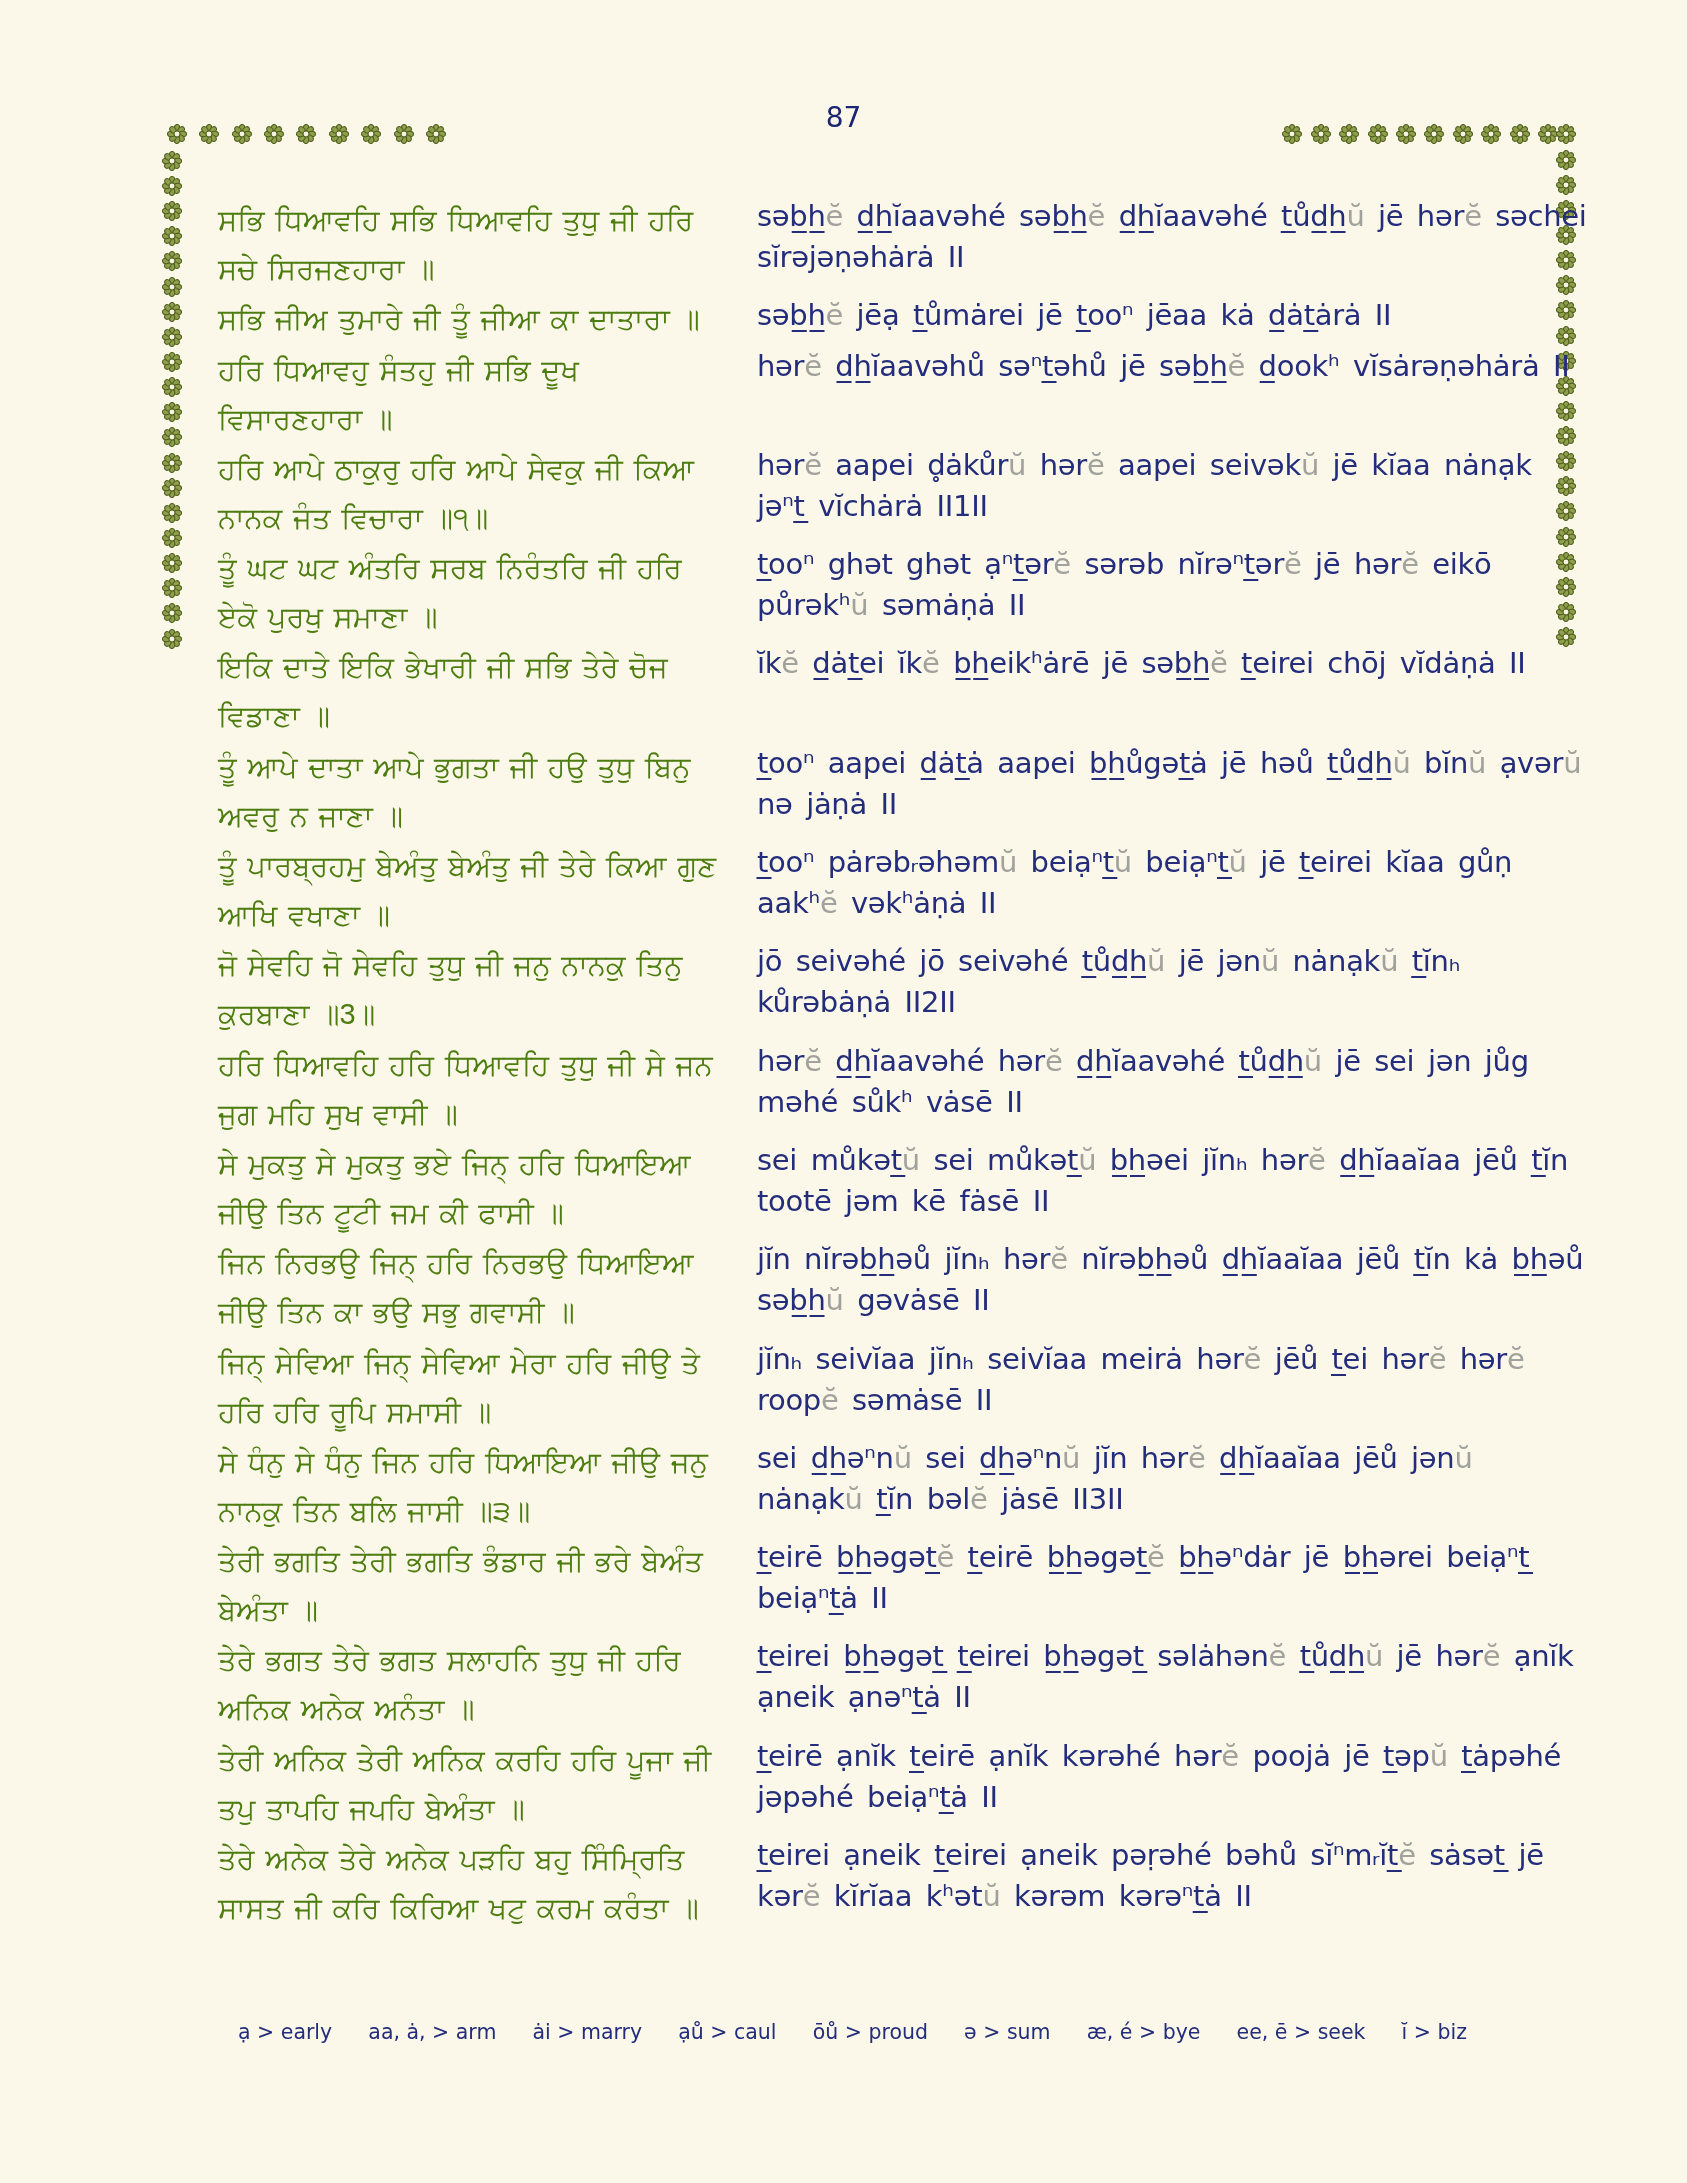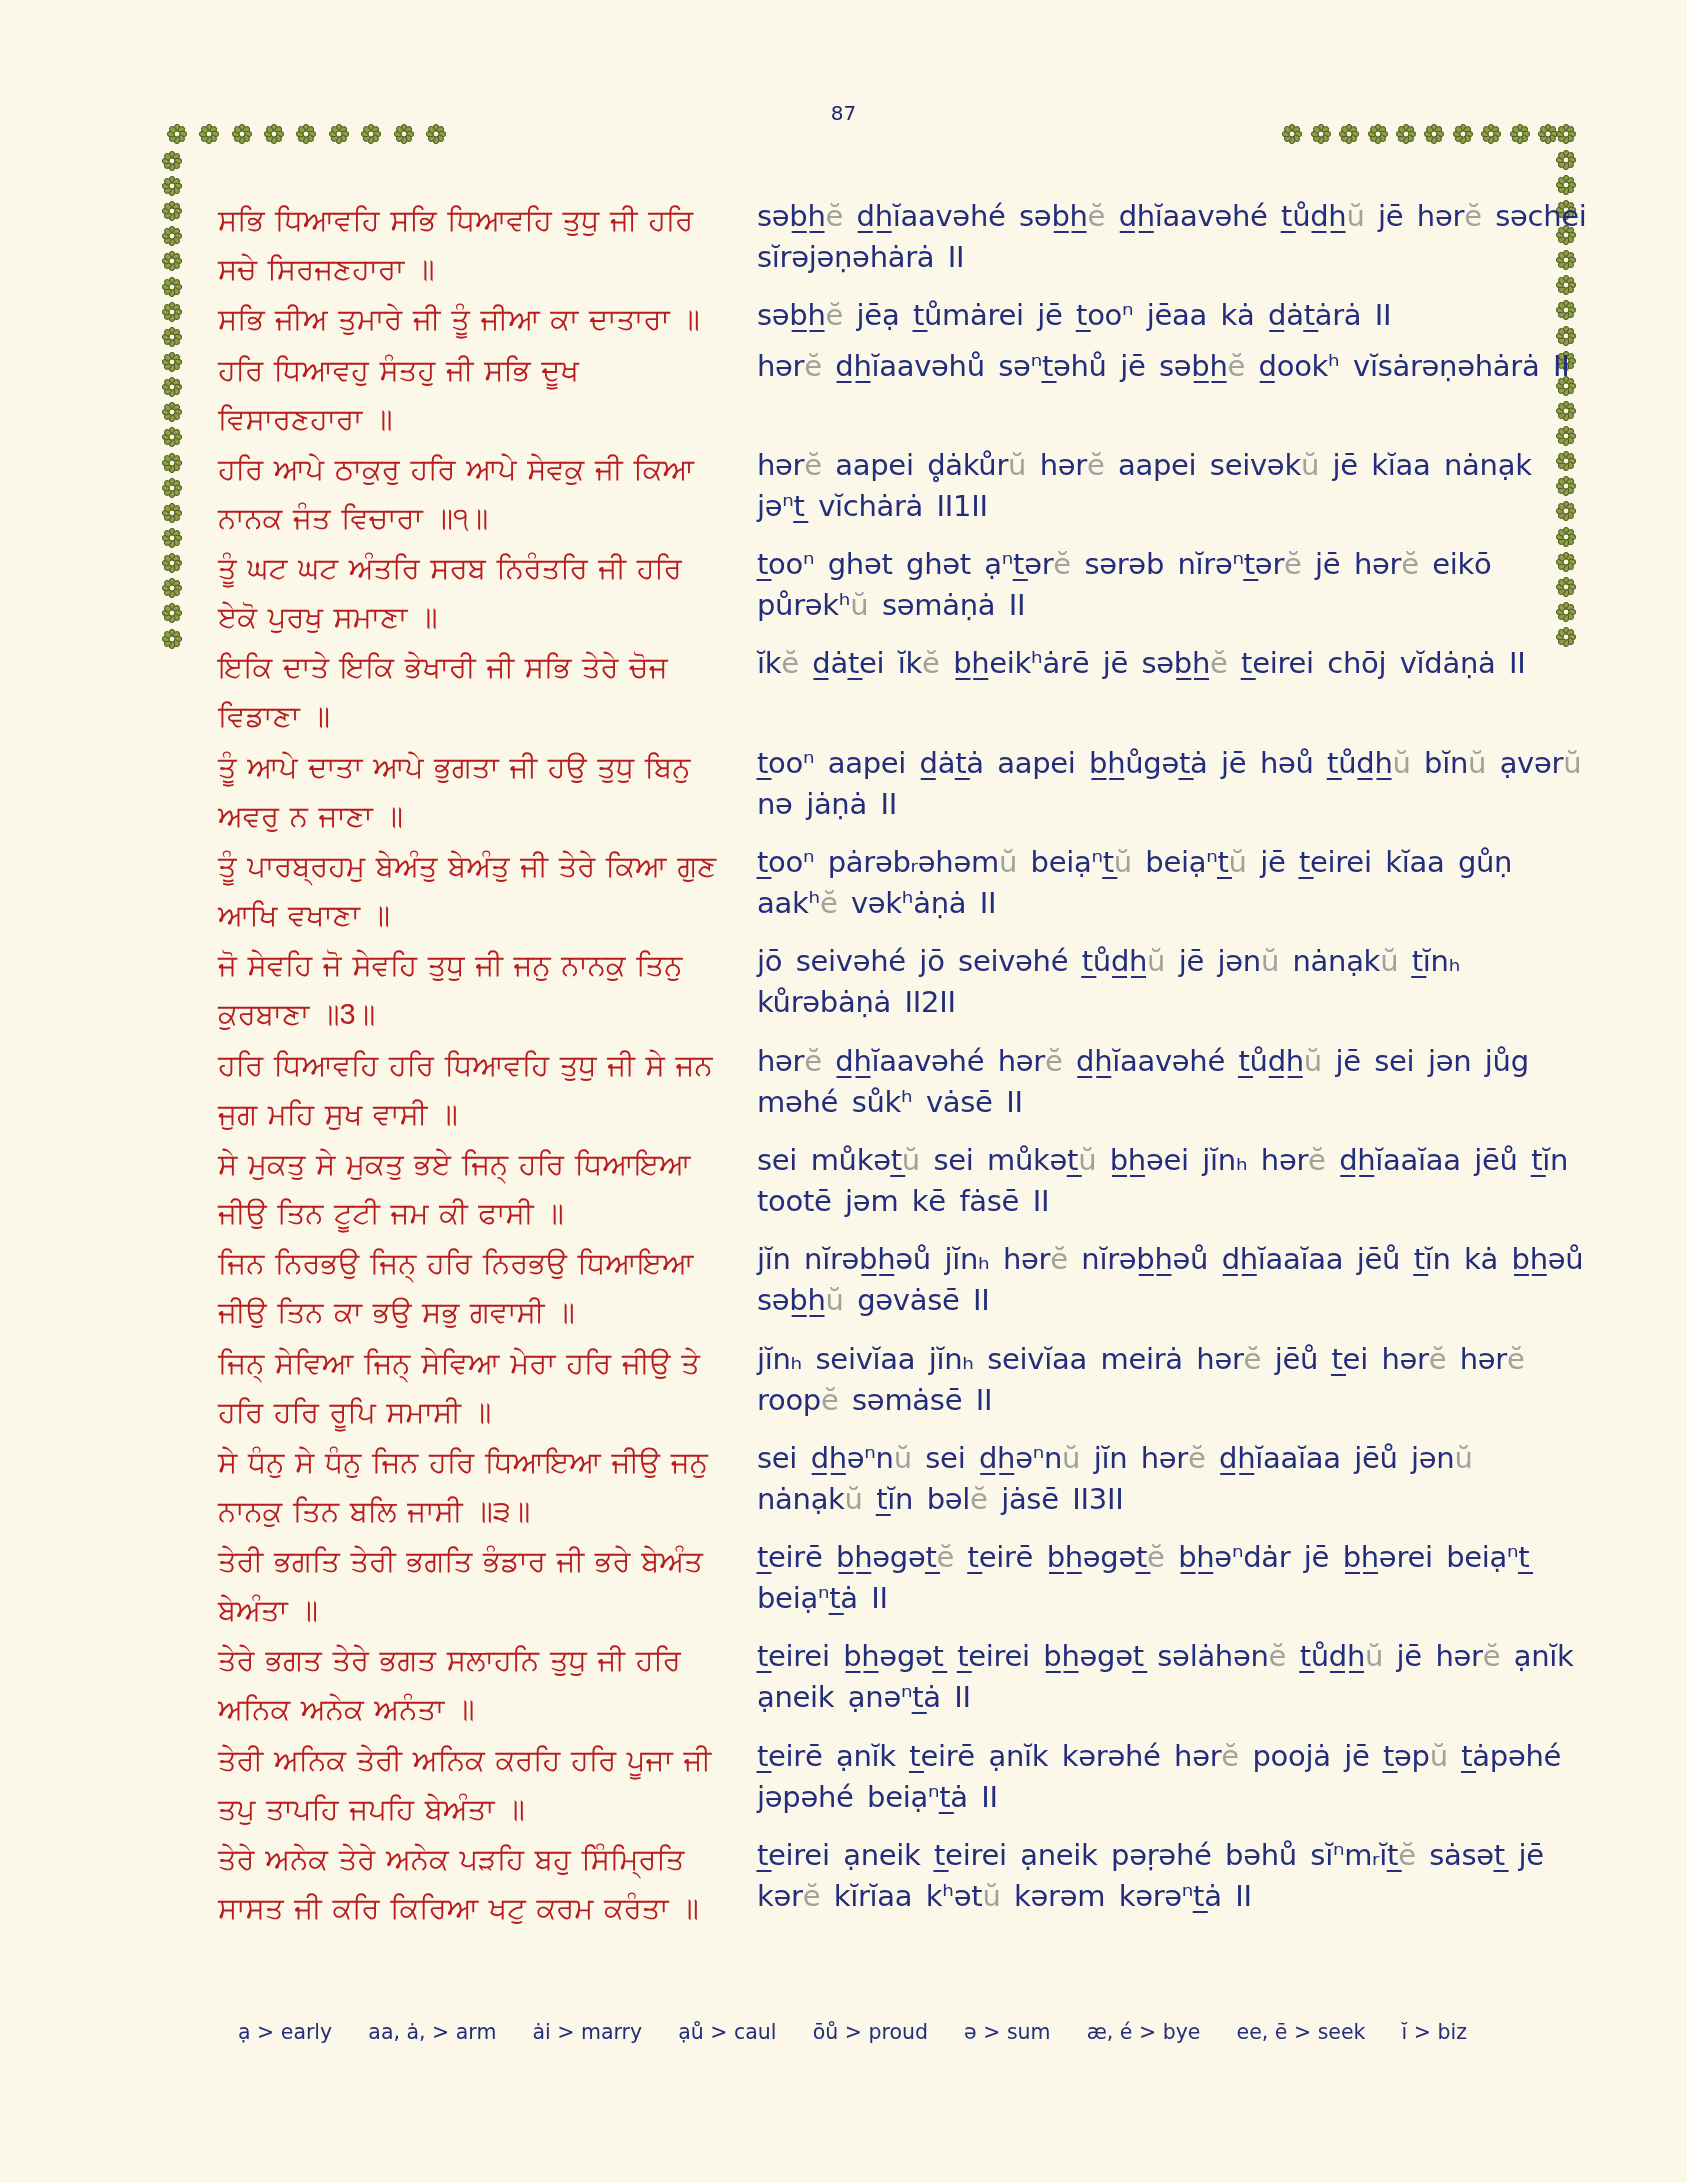--- a/index.html
+++ b/index.html
@@ -3,29 +3,29 @@
 <meta charset="utf-8">
 <style>
   html, body { margin:0; padding:0; background:#fbf8ea; }
   .page {
     position:relative; width:1687px; height:2183px;
     background:#fbf8ea; overflow:hidden;
     font-family:"DejaVu Sans", sans-serif;
   }
   .page-number {
     position:absolute; top:101px; left:0; width:1687px;
-    text-align:center; font-size:20px; color:#1c2574;
+    text-align:center; font-size:28px; color:#1c2574;
     font-family:"DejaVu Sans", sans-serif;
   }
   .ornament { position:absolute; width:20px; height:20px; line-height:0; }
   .ornament svg { width:20px; height:20px; display:block; }
   .content { position:absolute; left:218px; top:196px; width:1373px; }
   .verse { display:flex; align-items:flex-start; margin-bottom:1.3px; }
   .gurmukhi {
-    width:500px; font-size:29px; line-height:49px; color:#b91c1c;
+    width:500px; font-size:29px; line-height:49px; color:#4d7c0f;
     font-family:"Liberation Sans", sans-serif; word-spacing:2.6px;
   }
   .translit {
     width:834px; margin-left:auto; font-size:29px; line-height:41px;
     color:#232d7b; letter-spacing:-0.3px; word-spacing:4.6px;
     font-family:"DejaVu Sans", sans-serif;
   }
   .lite { color:#a2a29c; }
   .footer {
     position:absolute; left:238px; top:2011px; width:1229px;

